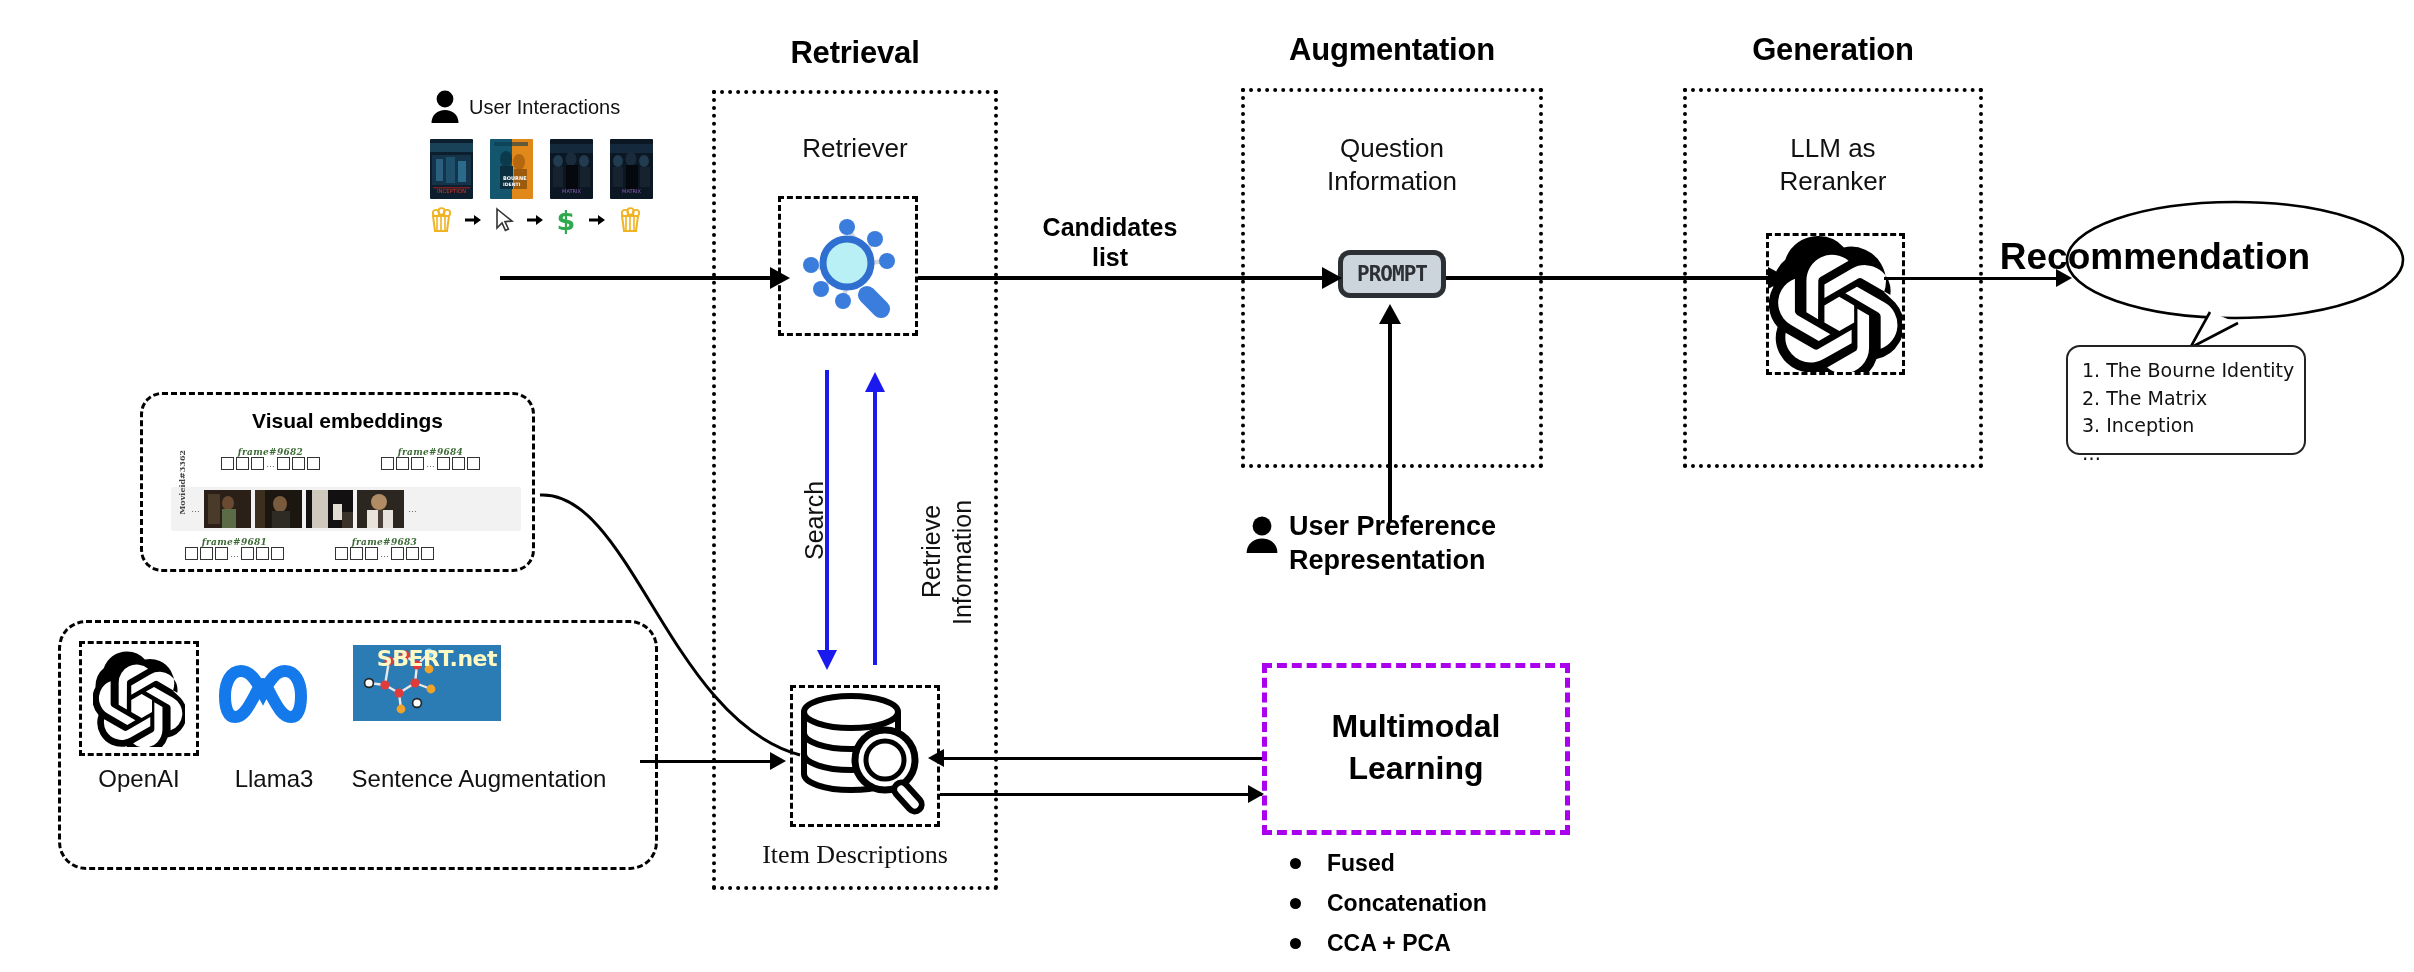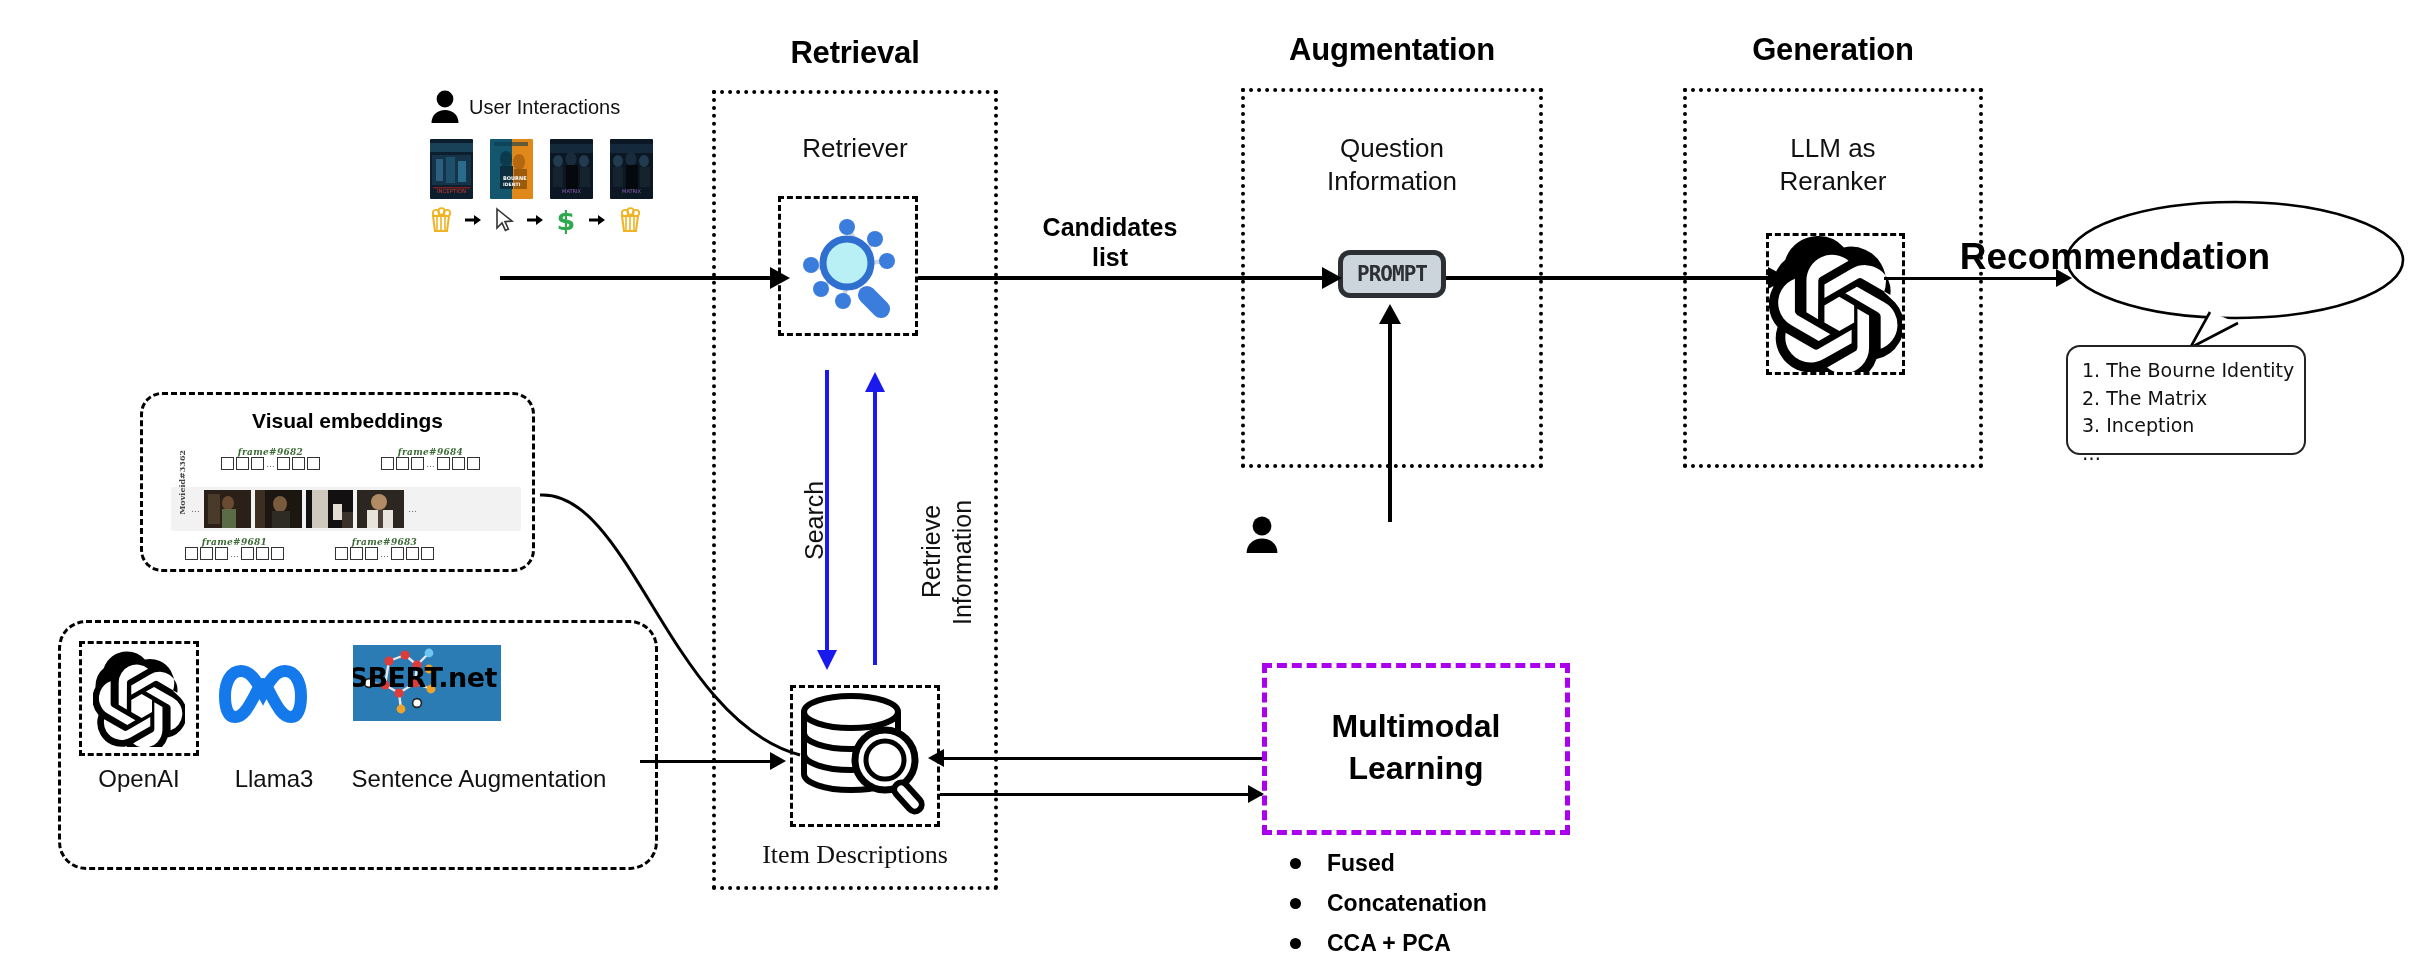--- a/index.html
+++ b/index.html
@@ -51,21 +51,21 @@
   .dots3{font-size:9px;color:#555;}
   .vefilm{display:flex;align-items:center;gap:4px;background:#f2f2f2;padding:3px 5px;border-radius:2px;}
   .shot{width:47px;height:38px;}
   .movieid{font-family:"DejaVu Serif",serif;font-weight:bold;font-size:8px;color:#444;
            transform:rotate(-90deg);white-space:nowrap;}
 
   
   .api-caption{font-size:24px;text-align:center;color:#111;}
   .api-title{font-weight:bold;font-size:26px;text-align:center;line-height:1.25;}
   .sbert{width:123px;height:62px;background:#2b7cb5;position:relative;overflow:hidden;}
-  .sbert-txt{position:absolute;right:4px;top:17px;color:#000000;font-weight:bold;font-size:27px;
+  .sbert-txt{position:absolute;right:4px;top:1px;color:#fef9c3;font-weight:bold;font-size:22px;
              font-family:"DejaVu Sans",sans-serif;letter-spacing:-0.5px;}
 
   
   .mm-box{border:5px dashed #aa00ee;box-sizing:border-box;}
   .mm-title{font-weight:bold;font-size:32px;text-align:center;line-height:1.3;}
   .mm-li{display:flex;align-items:center;gap:26px;font-weight:bold;font-size:23px;}
   .bullet{width:11px;height:11px;border-radius:50%;background:#000;flex:0 0 auto;}
 
   
   .rec-text{font-weight:bold;font-size:37px;text-align:center;}
@@ -242,20 +242,24 @@
   </div>
 
   <div class="vline" style="left:1388px;top:322px;height:200px;"></div>
   <div class="arrow-u" style="left:1379px;top:304px;"></div>
 
   <div class="abs" style="left:1245px;top:510px;display:flex;align-items:flex-start;gap:10px;">
     <svg width="34" height="38" viewBox="0 0 34 38" style="margin-top:6px;">
       <circle cx="17" cy="10" r="9.4" fill="#000"></circle>
       <path d="M1.6 37c0-9 7-14.6 15.4-14.6S32.4 28 32.4 37z" fill="#000"></path>
     </svg>
+    <div class="bold-lbl" style="text-align:left;font-size:27px;line-height:1.25;">
+      <div>User Preference</div>
+      <div>Representation</div>
+    </div>
   </div>
 
   <div class="abs dotbox" style="left:1683px;top:88px;width:300px;height:380px;"></div>
   <div class="abs inner-label" style="left:1683px;top:132px;width:300px;">LLM as<br>Reranker</div>
 
   <div class="abs dashbox" style="left:1766px;top:233px;width:139px;height:142px;">
     <svg width="133" height="136" viewBox="0 0 120 124">
       <path fill="#000" d="M104.3 51.1a31.1 31.1 0 0 0-2.7-25.6A31.5 31.5 0 0 0 67.7 10.4 31.1 31.1 0
       0 0 44.2 0a31.4 31.4 0 0 0-30 21.7A31.2 31.2 0 0 0 3.3 46.5 31.4 31.4 0 0 0 7.2 83a31.1
       31.1 0 0 0 2.7 25.6 31.5 31.5 0 0 0 33.9 15.1A31.1 31.1 0 0 0 67.3 134h.1a31.4 31.4 0 0 0
@@ -281,21 +285,21 @@
   <div class="arrow-r" style="left:1768px;top:267px;"></div>
 
   <div class="hline" style="left:1884px;top:277px;height:3px;width:180px;"></div>
   <div class="arrow-r" style="left:2056px;top:269px;border-left-width:16px;
        border-top-width:9px;border-bottom-width:9px;"></div>
 
   <svg class="abs" style="left:2060px;top:192px;" width="350" height="170" viewBox="0 0 350 170">
     <ellipse cx="175" cy="68" rx="168" ry="58" fill="#fff" stroke="#000" stroke-width="2.6"></ellipse>
     <path d="M150 120 L130 156 L178 131" fill="#fff" stroke="#000" stroke-width="2.6"></path>
   </svg>
-  <div class="abs rec-text" style="left:1950px;top:236px;width:330px;">Recommendation</div>
+  <div class="abs rec-text" style="left:1990px;top:236px;width:330px;">Recommendation</div>
 
   <div class="abs" style="left:2066px;top:345px;width:240px;height:110px;border:2.2px solid #222;
        border-radius:14px;background:#fff;box-sizing:border-box;padding:10px 0 0 14px;">
     <div class="rec-list">1. The Bourne Identity</div>
     <div class="rec-list">2. The Matrix</div>
     <div class="rec-list">3. Inception</div>
     <div class="rec-list">…</div>
   </div>
 
   <div class="abs" style="left:140px;top:392px;width:395px;height:180px;

